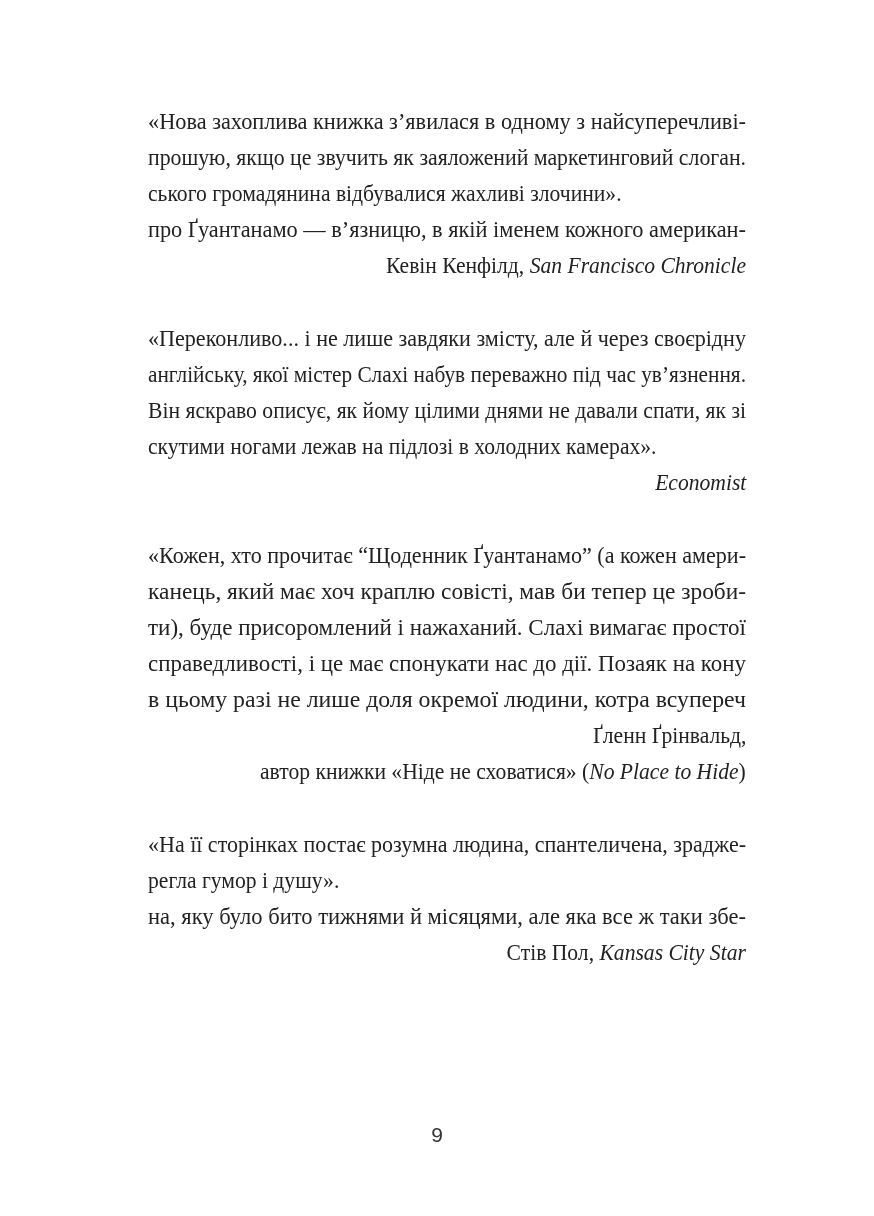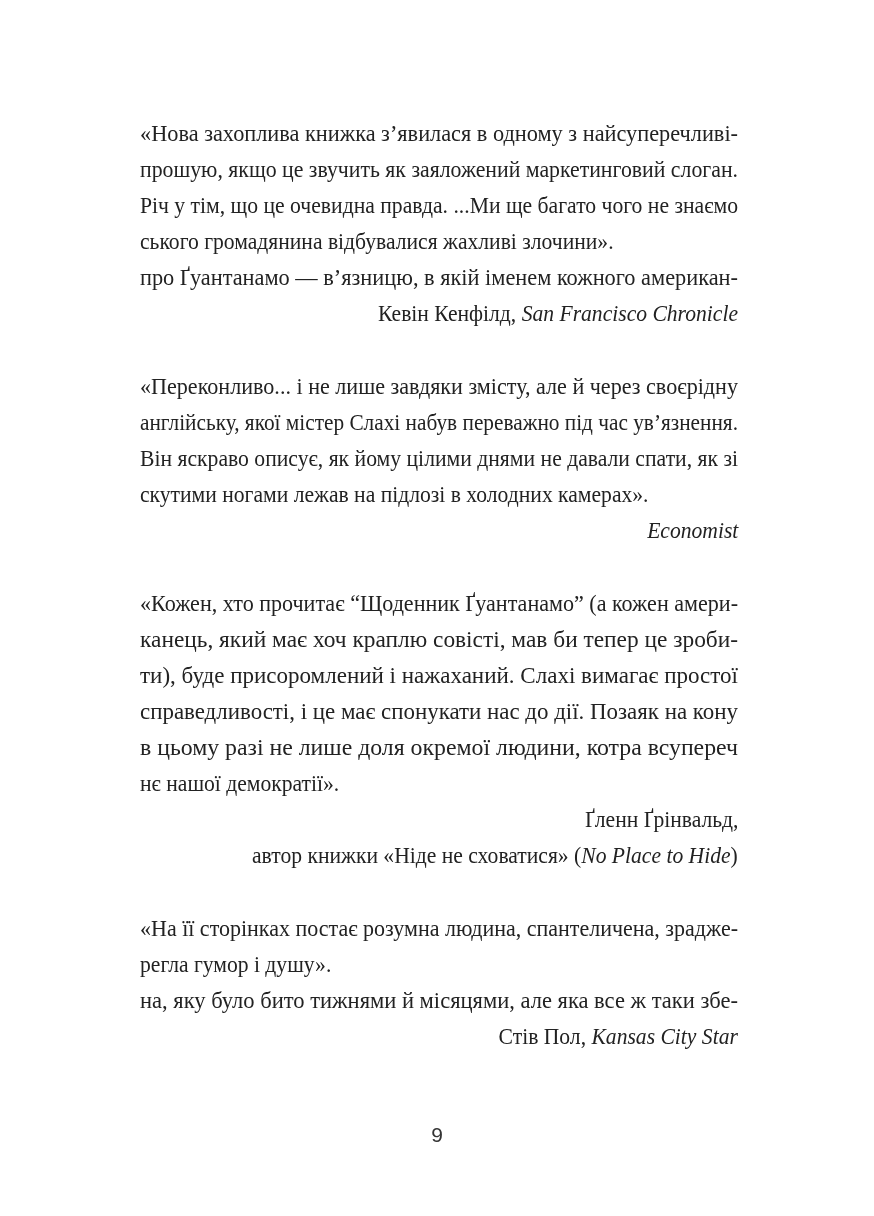--- a/index.html
+++ b/index.html
@@ -10,24 +10,23 @@
   body {
     width: 874px;
     height: 1216px;
     position: relative;
     font-family: "Liberation Serif", "DejaVu Serif", serif;
     color: #222222;
     overflow: hidden;
   }
   .content {
     position: absolute;
-    left: 140px;
+    left: 148px;
     top: 103px;
     width: 598px;
-    margin-top: 12px;
   }
   .quote {
     margin-bottom: 37px;
   }
   .qline {
     height: 36px;
     line-height: 36px;
     font-size: 24px;
     white-space: nowrap;
     overflow: visible;
@@ -66,39 +65,37 @@
   }
 </style>
 </head>
 <body>
 
 <div class="content">
   <div>
       <div class="quote">
         <div class="qline"><span class="ln" style="transform: scaleX(0.929361);">«Нова захоплива книжка з’явилася в одному з найсуперечливі-</span></div>
         <div class="qline"><span class="ln" style="transform: scaleX(0.907737);">прошую, якщо це звучить як заяложений маркетинговий слоган.</span></div>
-        <div class="qline"><span class="ln" style="transform: scaleX(0.901961);">Річ у тім, що це очевидна правда. ...Ми ще багато чого не знаємо</span></div>
         <div class="qline last"><span class="ln" style="transform: scaleX(0.9);">ського громадянина відбувалися жахливі злочини».</span></div>
         <div class="qline"><span class="ln" style="transform: scaleX(0.930558);">про Ґуантанамо — в’язницю, в якій іменем кожного американ-</span></div>
         <div class="attr"><span class="attr-in" style="transform: scaleX(0.9);"><span>Кевін Кенфілд, </span><span class="it">San Francisco Chronicle</span></span></div>
       </div>
       <div class="quote">
         <div class="qline"><span class="ln" style="transform: scaleX(0.920841);">«Переконливо... і не лише завдяки змісту, але й через своєрідну</span></div>
         <div class="qline"><span class="ln" style="transform: scaleX(0.887549);">англійську, якої містер Слахі набув переважно під час ув’язнення.</span></div>
         <div class="qline"><span class="ln" style="transform: scaleX(0.902578);">Він яскраво описує, як йому цілими днями не давали спати, як зі</span></div>
         <div class="qline last"><span class="ln" style="transform: scaleX(0.9);">скутими ногами лежав на підлозі в холодних камерах».</span></div>
         <div class="attr"><span class="attr-in" style="transform: scaleX(0.9);"><span class="it">Economist</span></span></div>
       </div>
       <div class="quote">
         <div class="qline"><span class="ln" style="transform: scaleX(0.920022);">«Кожен, хто прочитає “Щоденник Ґуантанамо” (а кожен амери-</span></div>
         <div class="qline"><span class="ln" style="transform: scaleX(0.973842);">канець, який має хоч краплю совісті, мав би тепер це зроби-</span></div>
         <div class="qline"><span class="ln" style="transform: scaleX(0.959318);">ти), буде присоромлений і нажаханий. Слахі вимагає простої</span></div>
         <div class="qline"><span class="ln" style="transform: scaleX(0.954843);">справедливості, і це має спонукати нас до дії. Позаяк на кону</span></div>
         <div class="qline"><span class="ln" style="transform: scaleX(0.991169);">в цьому разі не лише доля окремої людини, котра всупереч</span></div>
-        <div class="qline last"><span class="ln" style="transform: scaleX(0.9);">нє нашої демократії».</span></div>
         <div class="attr"><span class="attr-in" style="transform: scaleX(0.9);"><span>Ґленн Ґрінвальд,</span></span></div>
         <div class="attr"><span class="attr-in" style="transform: scaleX(0.9);"><span>автор книжки «Ніде не сховатися» (</span><span class="it">No Place to Hide</span><span>)</span></span></div>
       </div>
       <div class="quote">
         <div class="qline"><span class="ln" style="transform: scaleX(0.916541);">«На її сторінках постає розумна людина, спантеличена, зрадже-</span></div>
         <div class="qline last"><span class="ln" style="transform: scaleX(0.9);">регла гумор і душу».</span></div>
         <div class="qline"><span class="ln" style="transform: scaleX(0.938407);">на, яку було бито тижнями й місяцями, але яка все ж таки збе-</span></div>
         <div class="attr"><span class="attr-in" style="transform: scaleX(0.9);"><span>Стів Пол, </span><span class="it">Kansas City Star</span></span></div>
       </div>
     </div>

